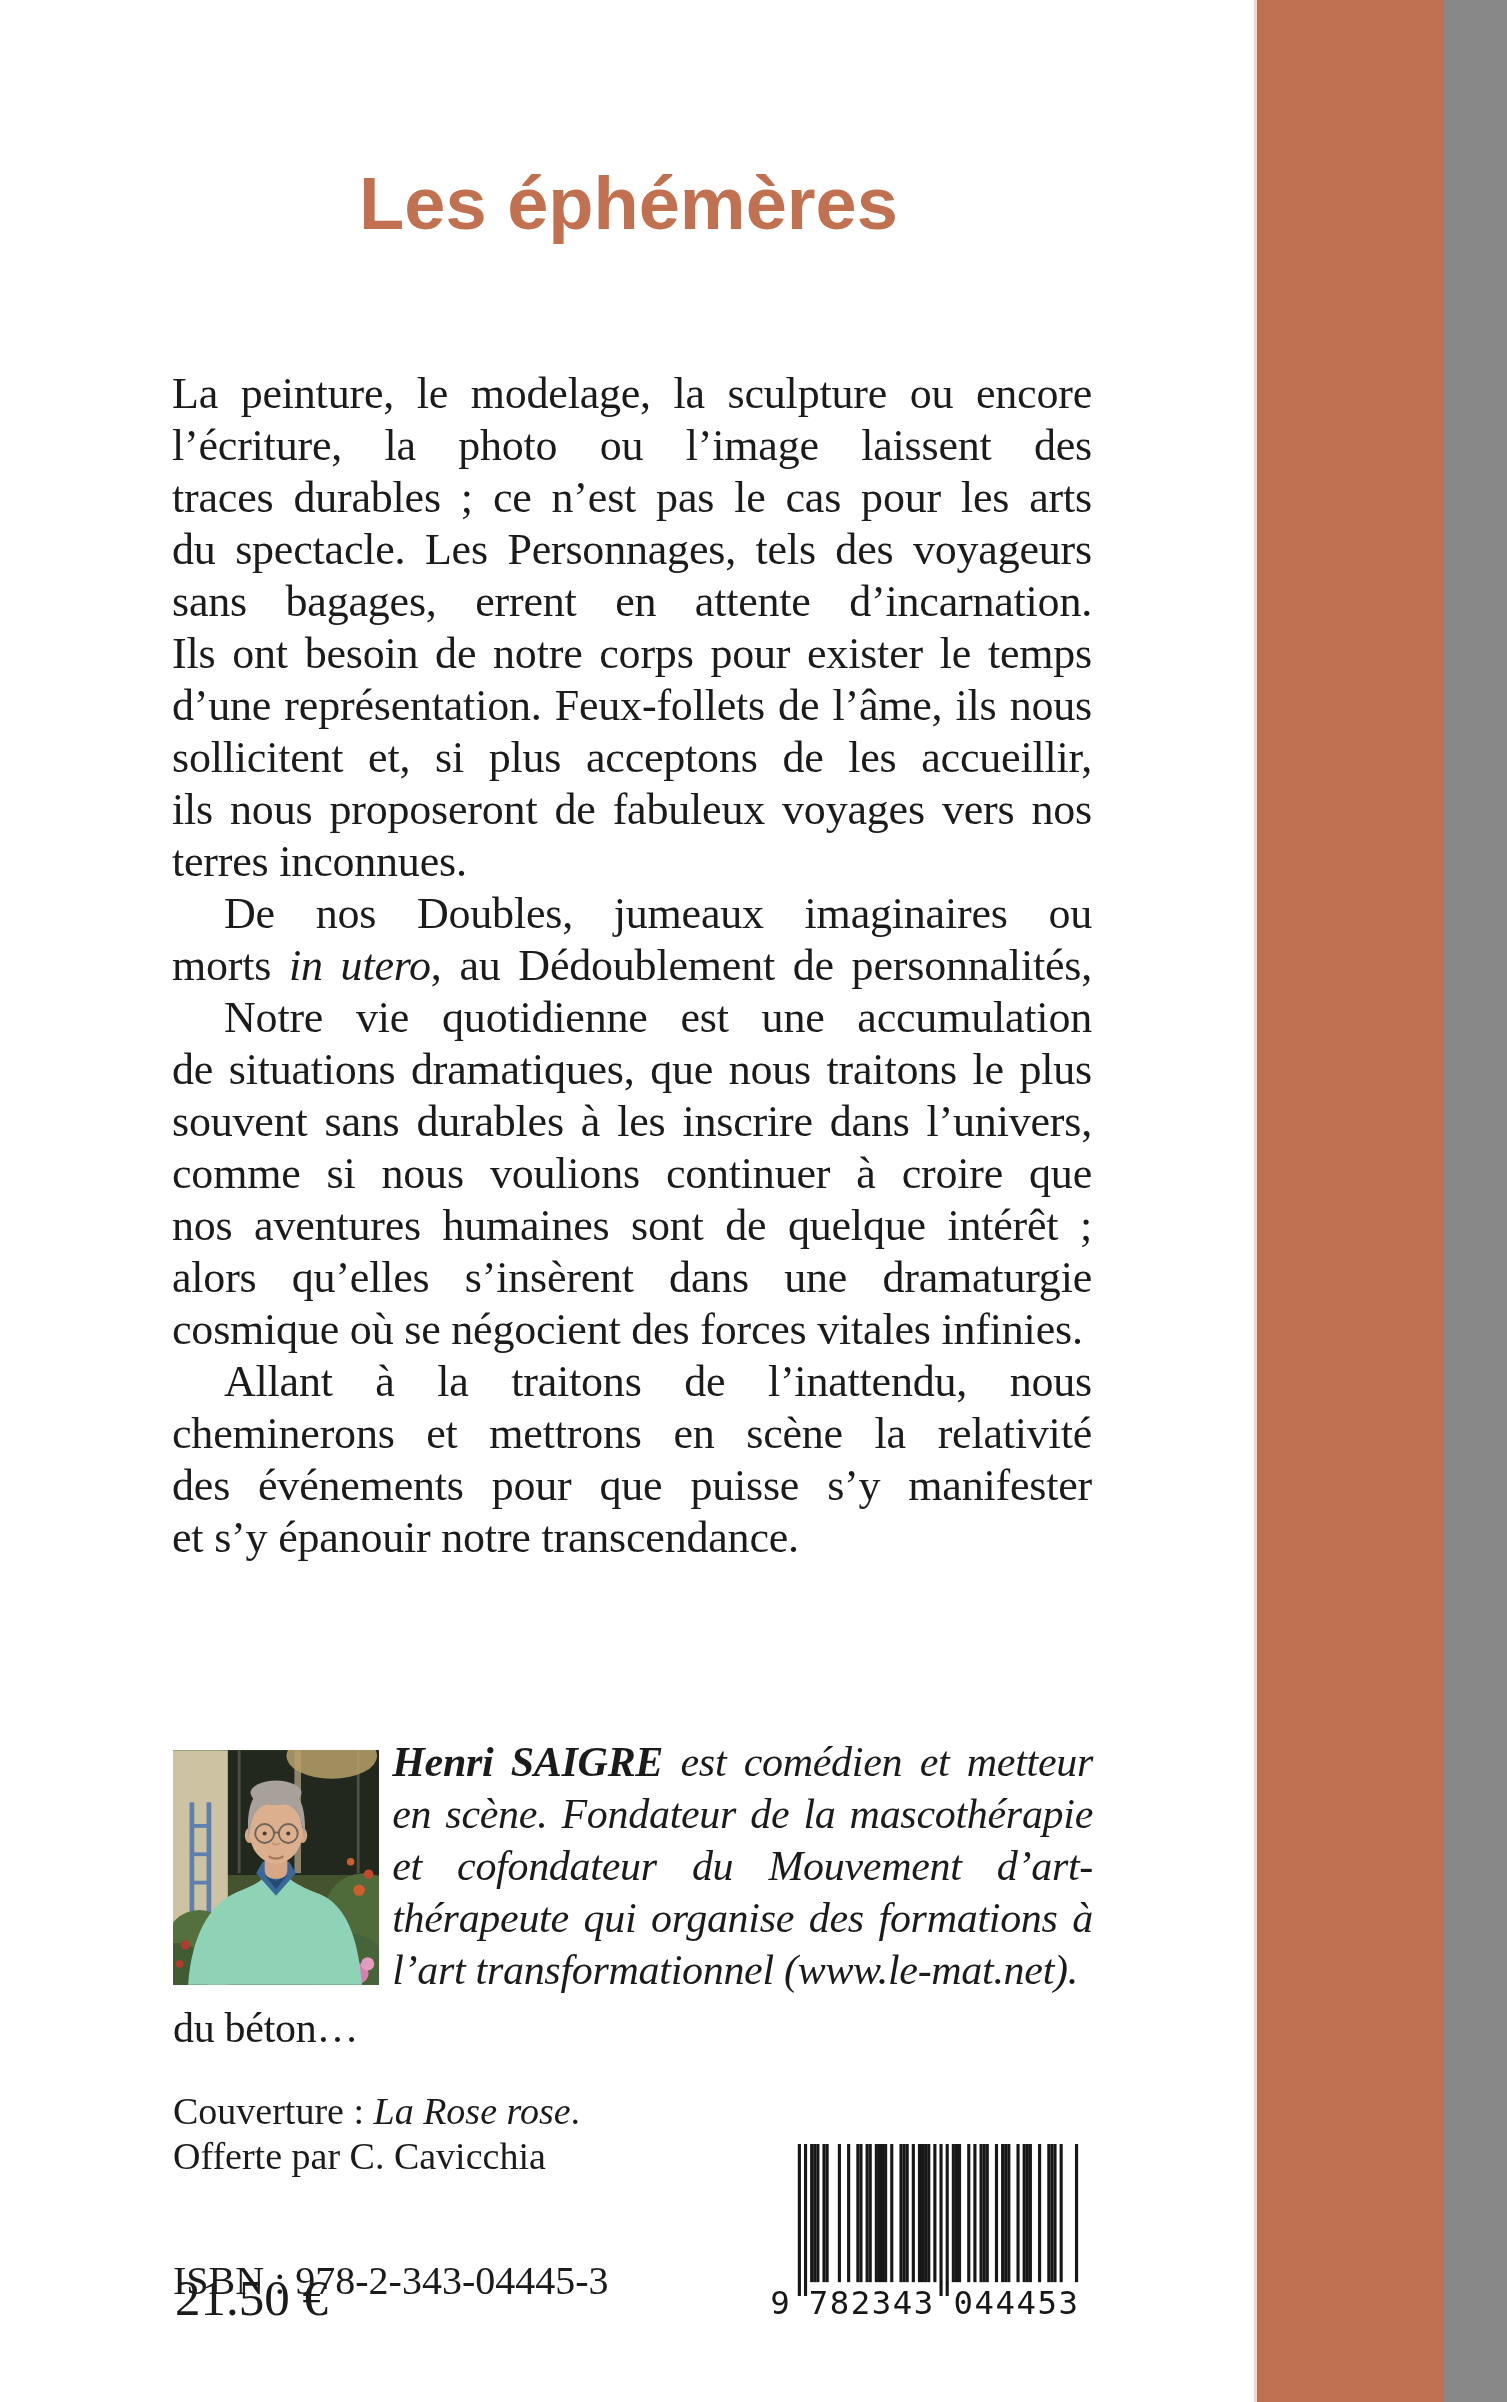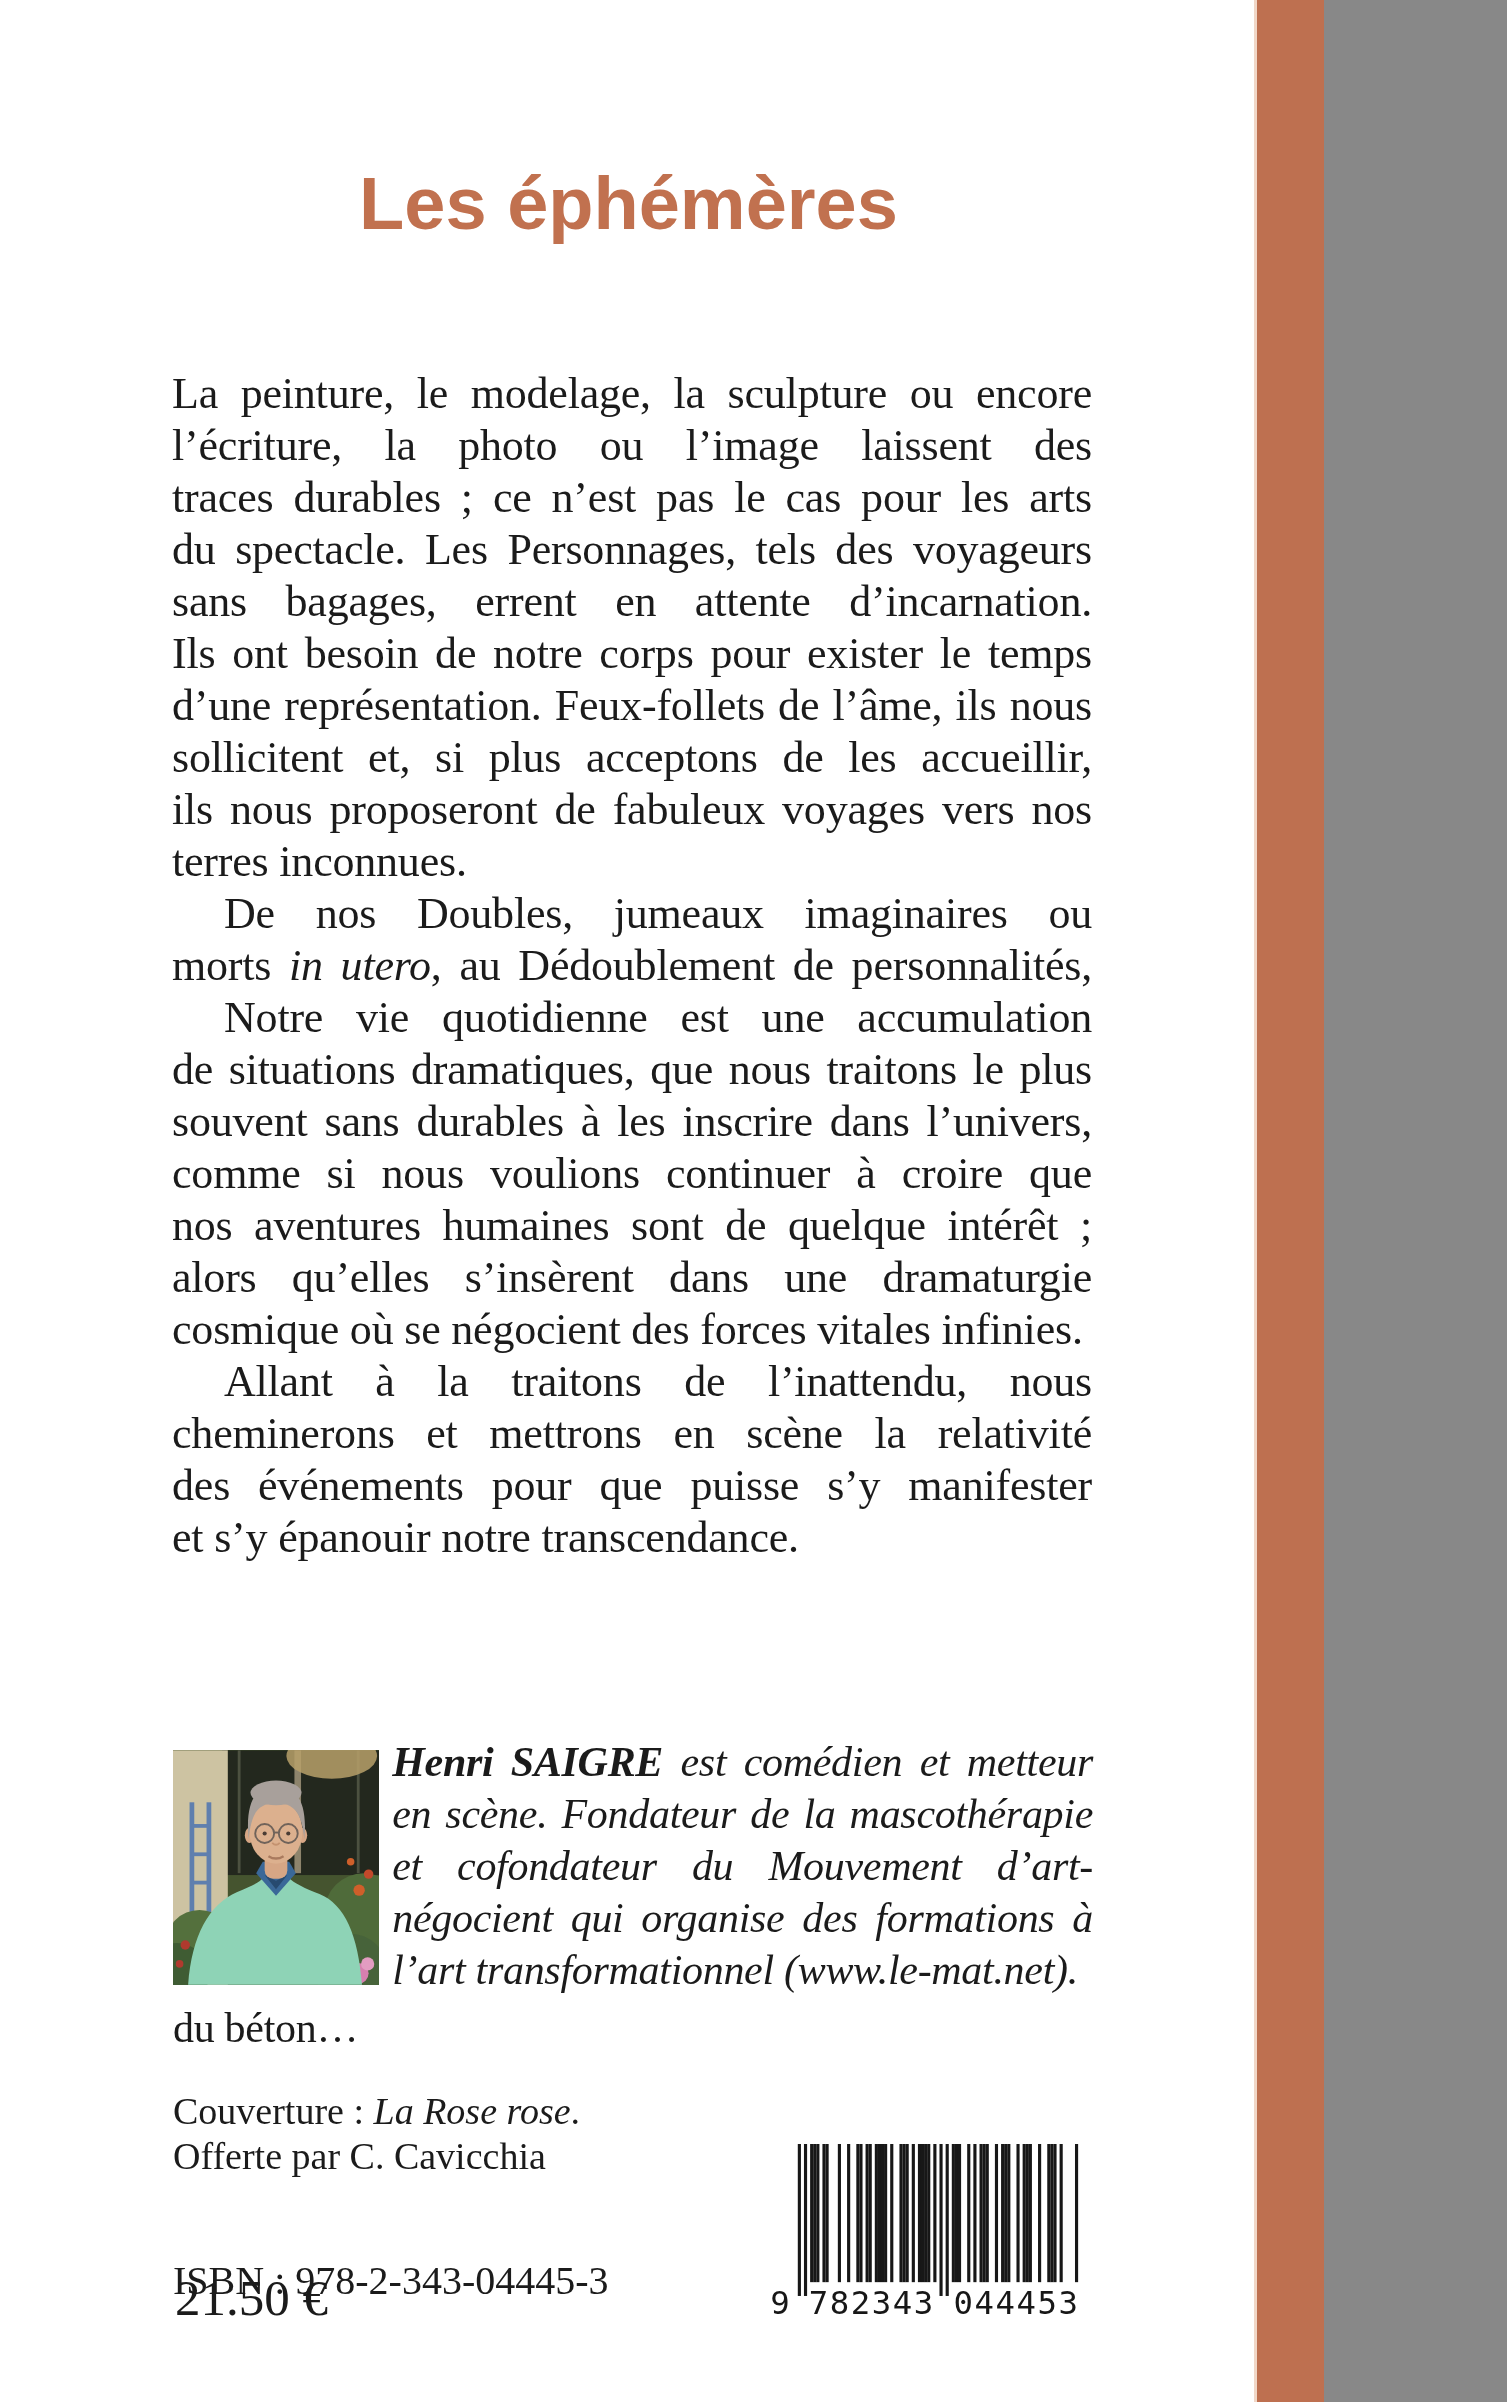--- a/index.html
+++ b/index.html
@@ -2,24 +2,23 @@
 <html style="--stripe: #BE7050; --title-color: #C1714F; --text-color: #1B1B1B;font-size:15px"><head>
 <meta charset="utf-8">
 <style>
   :root{
     --stripe:#BE7050;
     --title-color:#C1714F;
     --text-color:#1B1B1B;
   }
   html,body{margin:0;padding:0;background:#888;}
   .page{
-    position:relative;width:1308px;height:2403px;background:#ffffff;
+    position:relative;width:1444px;height:2403px;background:#ffffff;
     overflow:hidden;color:var(--text-color);
     font-family:"Liberation Serif",serif;
-    padding-left:16px;
   }
   .stripe-edge{position:absolute;left:1254px;top:0;width:2.8px;height:100%;background:#F1D7C7;}
   .stripe{position:absolute;left:1257px;top:0;width:251px;height:100%;background:var(--stripe);}
   .title{
     position:absolute;left:0;top:167px;width:1257px;text-align:center;
     font-family:"Liberation Sans",sans-serif;font-weight:700;font-size:74px;
     line-height:1;color:var(--title-color);
   }
   .synopsis{
     position:absolute;left:172px;top:368px;width:920px;
@@ -124,21 +123,21 @@
           <circle cx="97" cy="88" r="2.2" fill="#4a3c34"></circle>
           <circle cx="122" cy="88" r="2.2" fill="#4a3c34"></circle>
           <path d="M101,112 Q109,117 117,112" fill="none" stroke="#a97a5e" stroke-width="2.5"></path>
           <path d="M105,98 Q109,102 113,98" fill="none" stroke="#c4926f" stroke-width="2"></path>
         </svg>
       </div>
       <div class="author-side">
           <div class="aline just"><span style="font-style: italic; font-weight: bold;">Henri SAIGRE</span><span style="font-style: italic;"> est comédien et metteur</span></div>
           <div class="aline just"><span style="font-style: italic;">en scène. Fondateur de la mascothérapie</span></div>
           <div class="aline just"><span style="font-style: italic;">et cofondateur du Mouvement d’art-</span></div>
-          <div class="aline just"><span style="font-style: italic;">négocient qui organise des formations à</span></div>
+          <div class="aline just"><span style="font-style: italic;">thérapeute qui organise des formations à</span></div>
           <div class="aline"><span style="font-style: italic;">l’art transformationnel (www.le-mat.net).</span></div>
         </div>
     </div>
     <div class="author-full">
         <div class="aline"><span>du béton…</span></div>
       </div>
   </div>
 
   <div class="credit">
       <div class="cline"><span>Couverture : </span><span style="font-style: italic;">La Rose rose</span><span>.</span></div>

